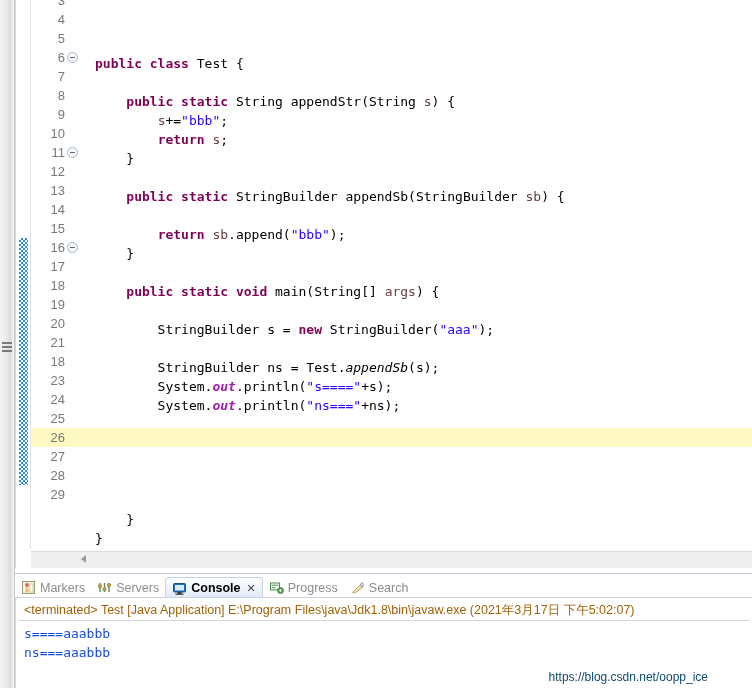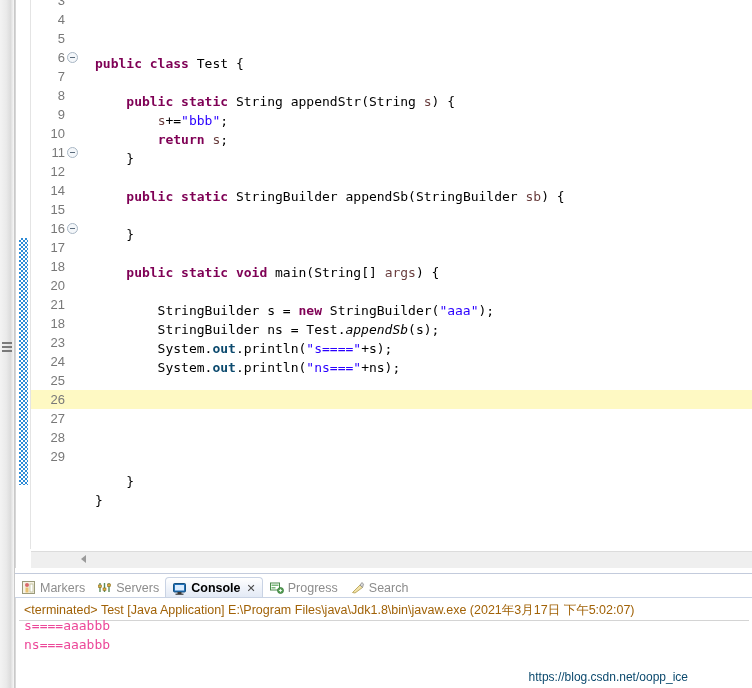--- a/index.html
+++ b/index.html
@@ -146,21 +146,21 @@
   }
   .code-text {
     position: absolute;
     left: 64px;
     top: 0;
     color: #000000;
     margin-top: 44px;
   }
   .kw   { color: #7f0055; font-weight: bold; }
   .str  { color: #2a00ff; }
-  .fld  { color: #0c4a6e; font-weight: bold; }
+  .fld  { color: #a21caf; font-weight: bold; font-style: italic; }
   .mth  { font-style: italic; }
   .par  { color: #6a3e3e; }
 
   
   .h-scroll {
     position: absolute;
     left: 15px;
     top: 551px;
     width: 722px;
     height: 16px;
@@ -185,20 +185,21 @@
   }
 
   
   #bottom-panel {
     position: absolute;
     left: 0;
     top: 568px;
     width: 696px;
     height: 120px;
     background: #ffffff;
+    padding-left: 20px;
   }
   .panel-sash {
     position: absolute;
     left: 0; top: 0;
     width: 752px;
     height: 6px;
     background: #ffffff;
   }
   .panel-border-top {
     position: absolute;
@@ -291,25 +292,25 @@
     position: absolute;
     left: 3px;
     top: 22px;
     width: 730px;
     height: 1px;
     background: #d4d4d4;
   }
   .console-out {
     position: absolute;
     left: 8px;
-    top: 18px;
+    top: 26px;
     font-family: "DejaVu Sans Mono", monospace;
     font-size: 13px;
     line-height: 19px;
-    color: #ec4899;
+    color: #1d4ed8;
     white-space: pre;
   }
 
   .watermark {
     position: absolute;
     right: 8px;
     bottom: 4px;
     font-size: 12px;
     color: #0c4a6e;
     font-family: "Liberation Sans", sans-serif;
@@ -342,25 +343,27 @@
             <div class="code-line"><span class="ln">3</span><span class="code-text"></span></div>
             <div class="code-line"><span class="ln">4</span><span class="code-text"><span class="kw">public</span><span> </span><span class="kw">class</span><span> Test {</span></span></div>
             <div class="code-line"><span class="ln">5</span><span class="code-text"></span></div>
             <div class="code-line"><span class="ln">6</span><span class="fold"></span><span class="code-text"><span>    </span><span class="kw">public</span><span> </span><span class="kw">static</span><span> String appendStr(String </span><span class="par">s</span><span>) {</span></span></div>
             <div class="code-line"><span class="ln">7</span><span class="code-text"><span>        </span><span class="par">s</span><span>+=</span><span class="str">"bbb"</span><span>;</span></span></div>
             <div class="code-line"><span class="ln">8</span><span class="code-text"><span>        </span><span class="kw">return</span><span> </span><span class="par">s</span><span>;</span></span></div>
             <div class="code-line"><span class="ln">9</span><span class="code-text"><span>    }</span></span></div>
             <div class="code-line"><span class="ln">10</span><span class="code-text"></span></div>
             <div class="code-line"><span class="ln">11</span><span class="fold"></span><span class="code-text"><span>    </span><span class="kw">public</span><span> </span><span class="kw">static</span><span> StringBuilder appendSb(StringBuilder </span><span class="par">sb</span><span>) {</span></span></div>
             <div class="code-line"><span class="ln">12</span><span class="code-text"></span></div>
+            <div class="code-line"><span class="ln">13</span><span class="code-text"><span>        </span><span class="kw">return</span><span> </span><span class="par">sb</span><span>.append(</span><span class="str">"bbb"</span><span>);</span></span></div>
             <div class="code-line"><span class="ln">14</span><span class="code-text"><span>    }</span></span></div>
             <div class="code-line"><span class="ln">15</span><span class="code-text"></span></div>
             <div class="code-line"><span class="ln">16</span><span class="fold"></span><span class="code-text"><span>    </span><span class="kw">public</span><span> </span><span class="kw">static</span><span> </span><span class="kw">void</span><span> main(String[] </span><span class="par">args</span><span>) {</span></span></div>
             <div class="code-line"><span class="ln">17</span><span class="code-text"></span></div>
             <div class="code-line"><span class="ln">18</span><span class="code-text"><span>        StringBuilder s = </span><span class="kw">new</span><span> StringBuilder(</span><span class="str">"aaa"</span><span>);</span></span></div>
+            <div class="code-line"><span class="ln">19</span><span class="code-text"></span></div>
             <div class="code-line"><span class="ln">20</span><span class="code-text"><span>        StringBuilder ns = Test.</span><span class="mth">appendSb</span><span>(s);</span></span></div>
             <div class="code-line"><span class="ln">21</span><span class="code-text"><span>        System.</span><span class="fld">out</span><span>.println(</span><span class="str">"s===="</span><span>+s);</span></span></div>
             <div class="code-line"><span class="ln">18</span><span class="code-text"><span>        System.</span><span class="fld">out</span><span>.println(</span><span class="str">"ns==="</span><span>+ns);</span></span></div>
             <div class="code-line"><span class="ln">23</span><span class="code-text"></span></div>
             <div class="code-line"><span class="ln">24</span><span class="code-text"></span></div>
             <div class="code-line"><span class="ln">25</span><span class="code-text"></span></div>
             <div class="code-line current"><span class="ln">26</span><span class="code-text"></span></div>
             <div class="code-line"><span class="ln">27</span><span class="code-text"></span></div>
             <div class="code-line"><span class="ln">28</span><span class="code-text"><span>    }</span></span></div>
             <div class="code-line"><span class="ln">29</span><span class="code-text"><span>}</span></span></div>

